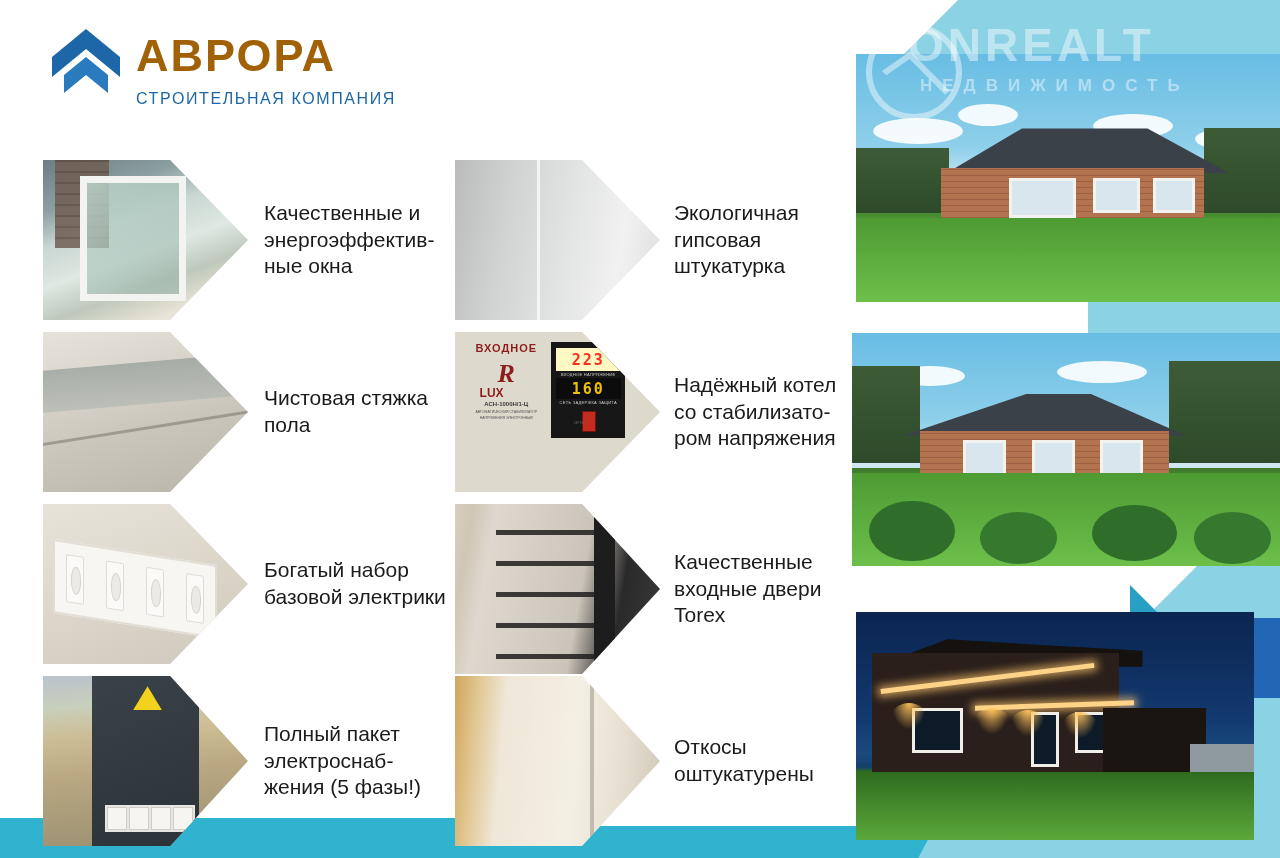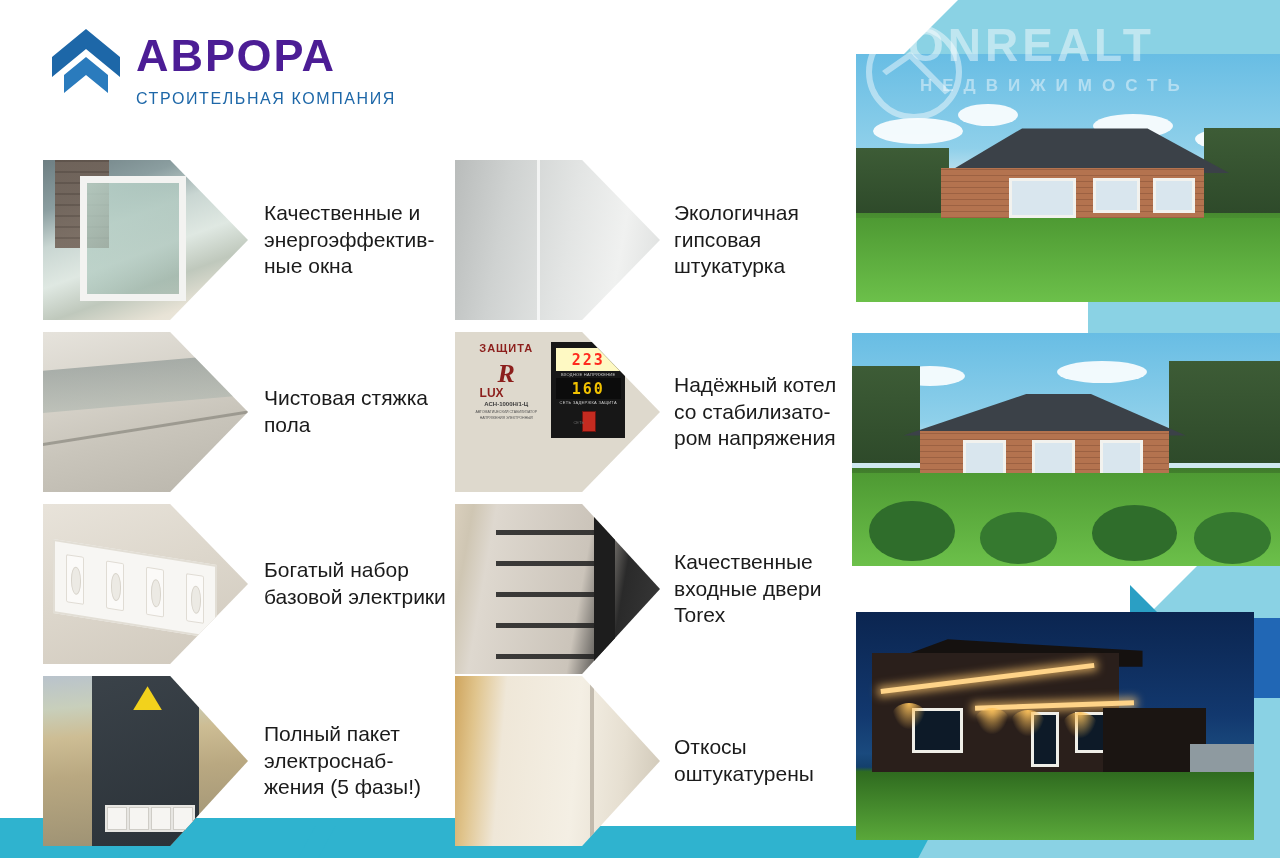--- a/index.html
+++ b/index.html
@@ -68,21 +68,21 @@
     position:absolute;left:470px;bottom:0;width:420px;height:70px;
     background:#ffffff;z-index:2;
     clip-path:polygon(18% 0,100% 0,100% 100%,0 100%);
   }
 
   
   .logo{position:absolute;left:50px;top:27px;z-index:10;display:flex;align-items:flex-start;}
   .logo-mark{width:72px;height:70px;margin-right:14px;flex:0 0 auto;}
   .logo-text{display:flex;flex-direction:column;}
   .logo-title{
-    font-size:45px;font-weight:bold;color:#4c1d95;letter-spacing:2px;
+    font-size:45px;font-weight:bold;color:#a16207;letter-spacing:2px;
     line-height:1;margin-top:6px;
   }
   .logo-sub{
     font-size:16px;color:#1d67a8;letter-spacing:1.6px;margin-top:12px;
   }
 
   
   .features{position:absolute;left:0;top:160px;width:860px;z-index:10;}
   .frow{position:relative;height:172px;}
   .fcell{position:absolute;display:flex;align-items:center;}
@@ -258,21 +258,21 @@
     <div class="frow">
       <div class="fcell col1">
         <div class="thumb">
           <div class="ph ph-screed"></div>
         </div>
         <div class="ftext">Чистовая стяжка пола</div>
       </div>
       <div class="fcell col2">
         <div class="thumb">
           <div class="ph ph-stab">
-            <div class="stab-brand">ЗАЩИТА</div>
+            <div class="stab-brand">ВХОДНОЕ</div>
             <div class="stab-r">R</div>
             <div class="stab-lux">LUX</div>
             <div class="stab-model">АСН-1000Н/1-Ц</div>
             <div class="stab-spec">АВТОМАТИЧЕСКИЙ СТАБИЛИЗАТОР НАПРЯЖЕНИЯ ЭЛЕКТРОННЫЙ</div>
             <div class="stab-panel">
               <div class="stab-d1">223</div>
               <div class="stab-l1">ВХОДНОЕ НАПРЯЖЕНИЕ</div>
               <div class="stab-d2">160</div>
               <div class="stab-l2">СЕТЬ  ЗАДЕРЖКА  ЗАЩИТА</div>
               <div class="stab-sw"></div>

